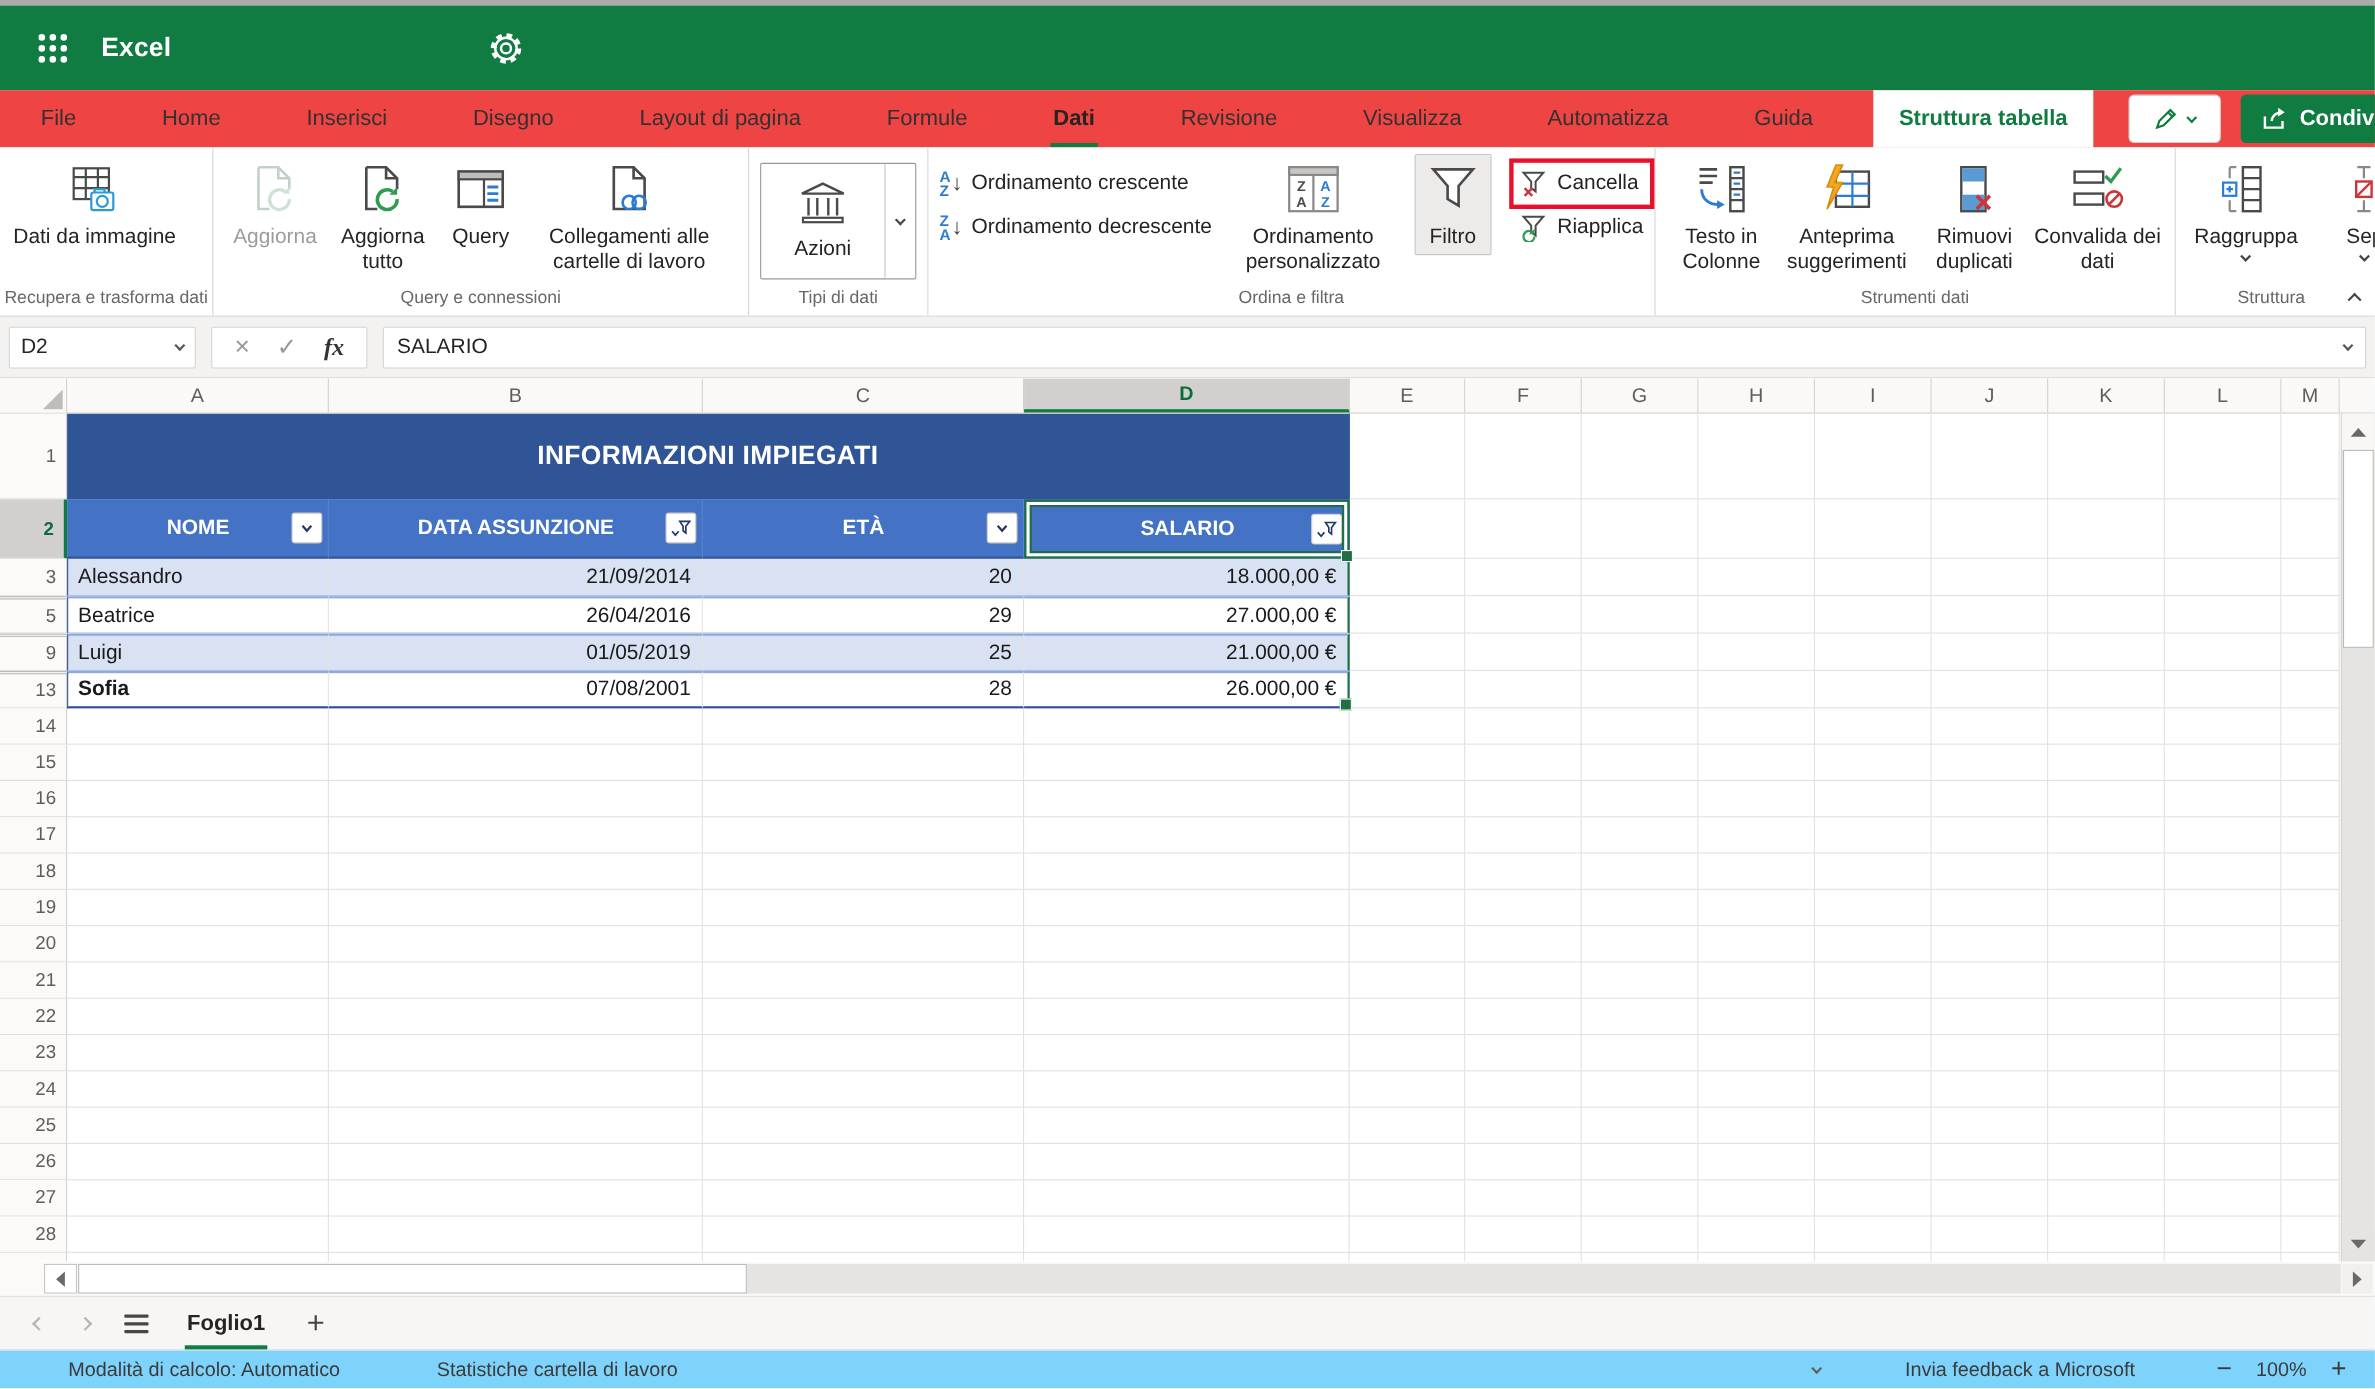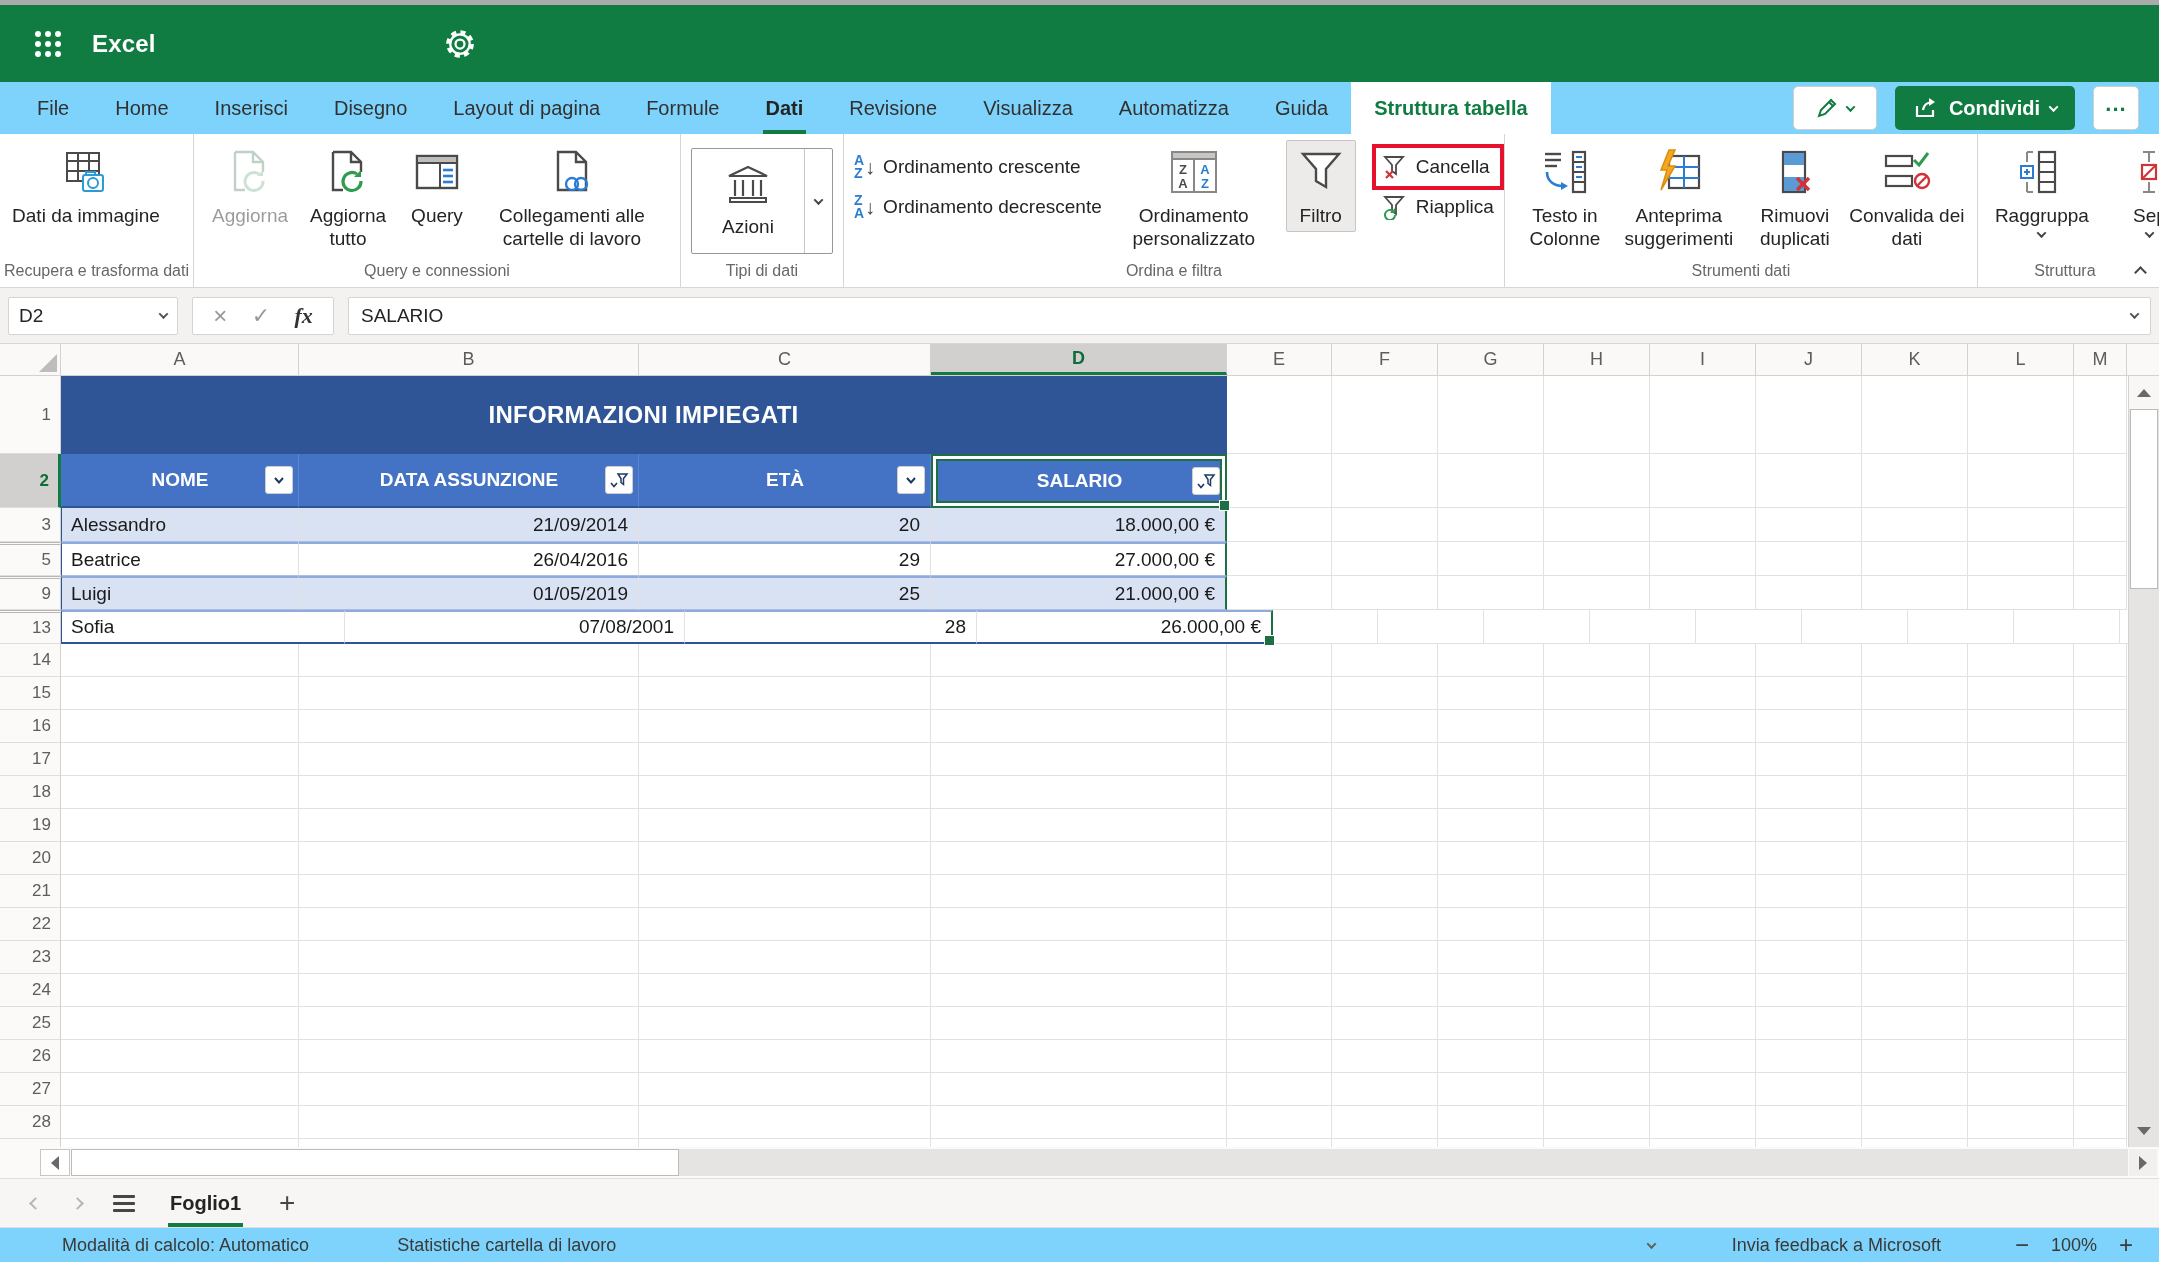--- a/index.html
+++ b/index.html
@@ -18,21 +18,21 @@
   .searchbox input { border:none; outline:none; background:transparent; font-size:20px; color:#0B4A27;
     width:100%; font-family:"Liberation Sans",sans-serif; }
   .searchbox input::placeholder { color:#0B4A27; opacity:1; }
   .gearbtn { margin:0 96px 0 238px; width:44px; height:44px; display:flex; align-items:center; justify-content:center; cursor:pointer; }
 
   .chv { display:inline-block; width:9px; height:9px; border-right:2px solid currentColor; border-bottom:2px solid currentColor; transform:rotate(45deg) translate(-1px,-1px); }
   .chv-up { transform:rotate(-135deg); }
   .chv-sm { width:7px; height:7px; }
 
   
-  .tabrow { height:52px; background:#7dd3fc; display:flex; align-items:stretch; padding-left:14px; }
+  .tabrow { height:52px; background:#ef4444; display:flex; align-items:stretch; padding-left:14px;gap:32px; }
   .rtab { padding:0 23px; font-size:20px; color:#323130; display:flex; align-items:center; position:relative; cursor:pointer; white-space:nowrap; }
   .rtab.active { font-weight:700; color:#252423; }
   .rtab.active::after { content:""; position:absolute; left:20px; right:20px; bottom:0; height:4px; background:#107C41; }
   .rtab.contextual { color:#107C41; font-weight:700; background:#fff; }
   .tabrow-right { margin-left:auto; display:flex; align-items:center; gap:18px; padding-right:20px; }
   .penbtn,.morebtn { height:44px; background:#fff; border:1px solid #D1CFCD; border-radius:5px;
     display:flex; align-items:center; justify-content:center; gap:8px; cursor:pointer; color:#107C41; }
   .penbtn { width:84px; } .morebtn { width:46px; font-size:22px; font-weight:700; letter-spacing:1px; padding-bottom:8px; }
   .sharebtn { height:44px; background:#107C41; color:#fff; border:none; border-radius:5px; font-size:20px; font-weight:600;
     display:flex; align-items:center; gap:10px; padding:0 18px; cursor:pointer; font-family:"Liberation Sans",sans-serif; }
@@ -590,21 +590,21 @@
         <div class="cell" style="width: 106px;"></div>
         <div class="cell" style="width: 106px;"></div>
         <div class="cell" style="width: 106px;"></div>
         <div class="cell" style="width: 106px;"></div>
         <div class="cell" style="width: 106px;"></div>
         <div class="cell" style="width: 106px;"></div>
         <div class="cell" style="width: 53px;"></div>
       </div>
       <div class="grow" style="height: 34px;">
         <div class="rowhead gap">13</div>
-        <div class="cell t-data al gap tl tb" style="width: 284px;">Sofia</div>
+        <div class="cell t-data al gap tl tb" style="width: 238px; font-weight: bold;">Sofia</div>
         <div class="cell t-data ar gap tb" style="width: 340px;">07/08/2001</div>
         <div class="cell t-data ar gap tb" style="width: 292px;">28</div>
         <div class="cell t-data ar gap tr tb tend" style="width: 296px;">26.000,00 €</div>
         <div class="cell" style="width: 105px;"></div>
         <div class="cell" style="width: 106px;"></div>
         <div class="cell" style="width: 106px;"></div>
         <div class="cell" style="width: 106px;"></div>
         <div class="cell" style="width: 106px;"></div>
         <div class="cell" style="width: 106px;"></div>
         <div class="cell" style="width: 106px;"></div>

